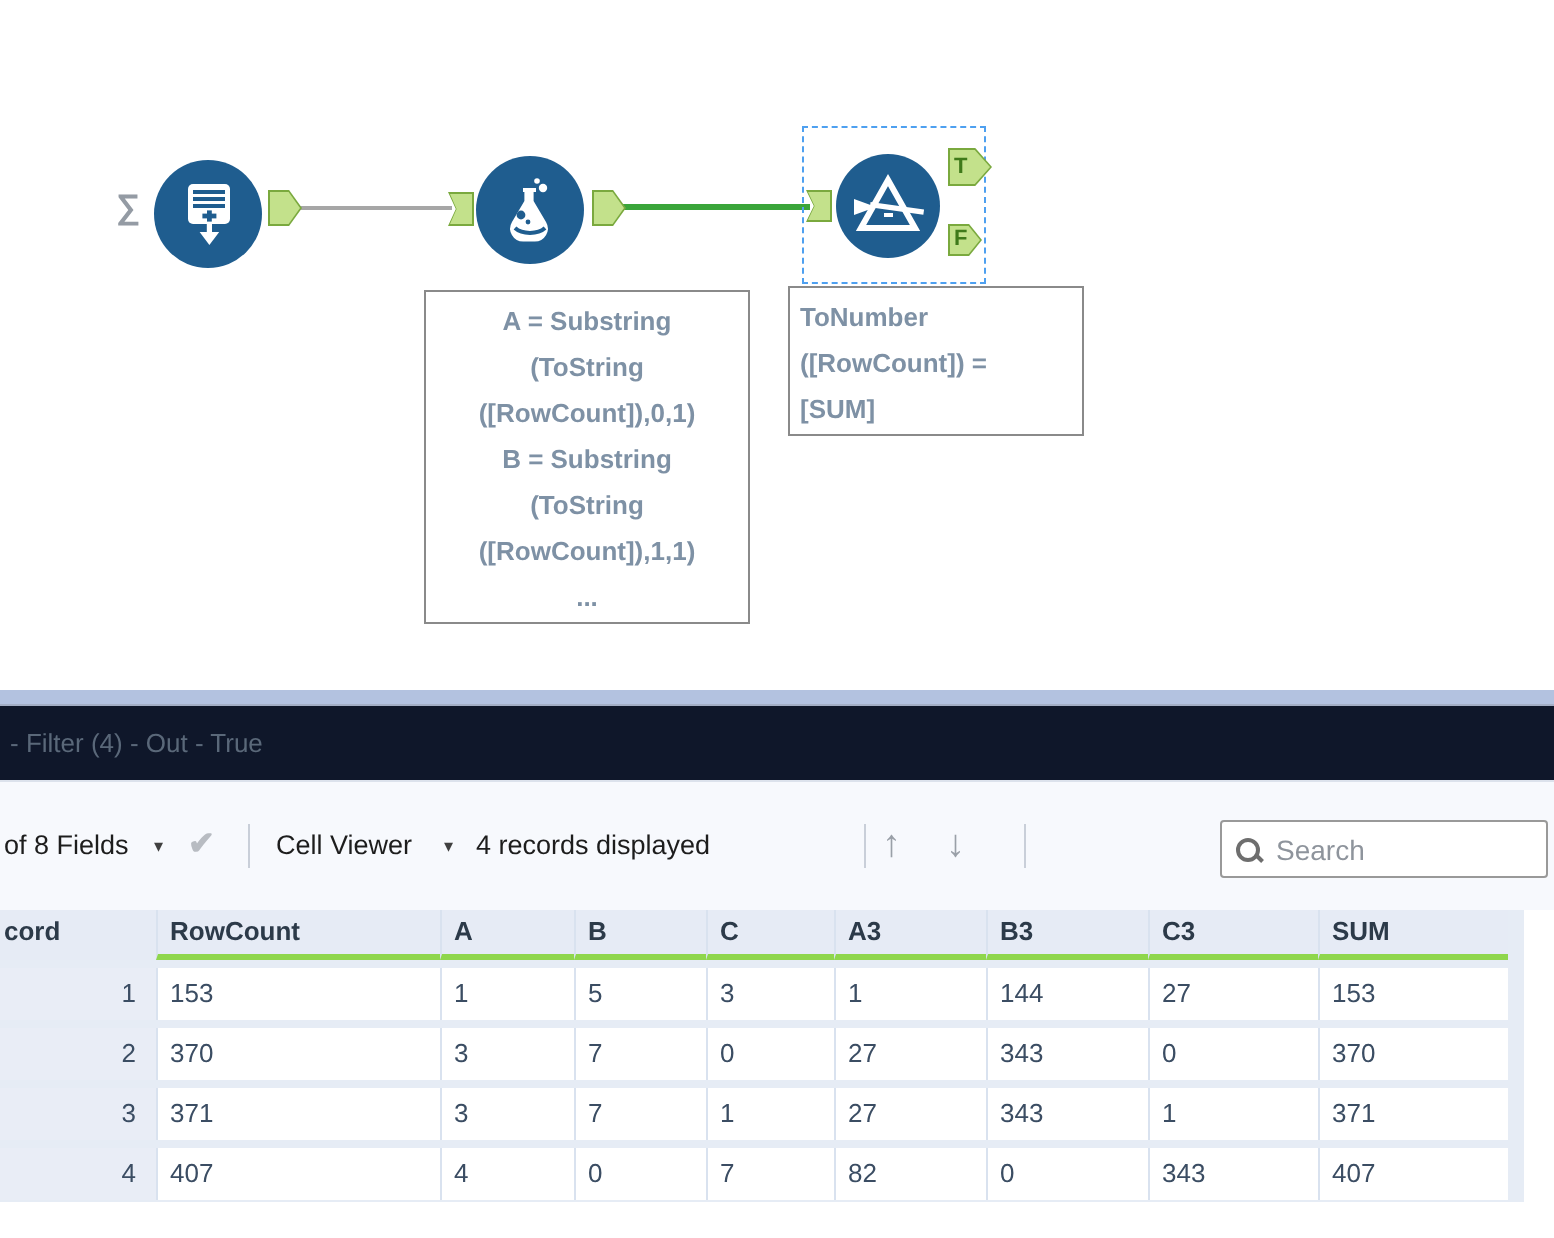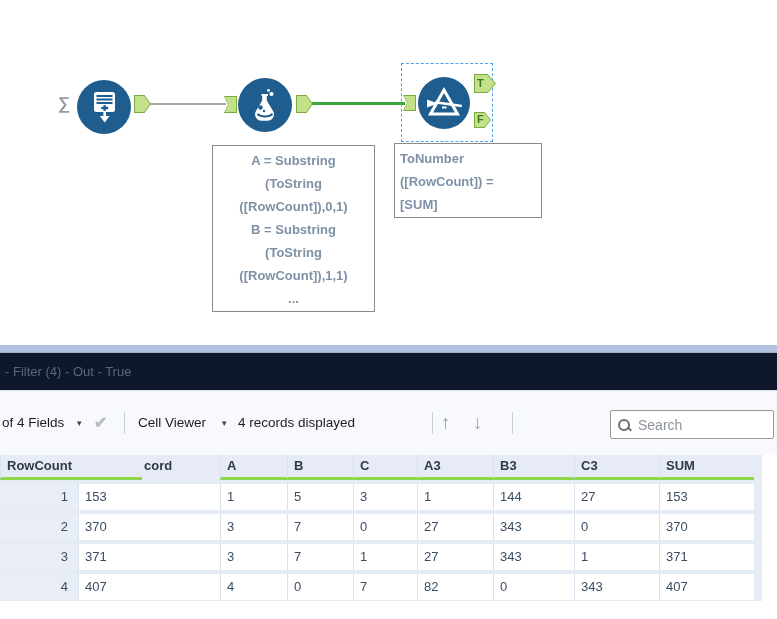--- a/index.html
+++ b/index.html
@@ -147,41 +147,41 @@
 [SUM]</div>
 </div>
 
 <div id="splitter"></div>
 
 <div id="rheader">
   <span class="title">- Filter (4) - Out - True</span>
 </div>
 
 <div id="rtoolbar">
-  <span class="tb" style="left:2px;">of 4 Fields</span>
+  <span class="tb" style="left:2px;">of 8 Fields</span>
   <span class="tb caret" style="left:77px;">▾</span>
   <span class="tb gcheck" style="left:94px;">✔</span>
   <span class="tbsep" style="left:124px;"></span>
   <span class="tb" style="left:138px;">Cell Viewer</span>
   <span class="tb caret" style="left:222px;">▾</span>
   <span class="tb" style="left:238px;">4 records displayed</span>
   <span class="tbsep" style="left:432px;"></span>
   <span class="tb tbarrow" style="left:441px;">↑</span>
   <span class="tb tbarrow" style="left:473px;">↓</span>
   <span class="tbsep" style="left:512px;"></span>
   <div id="search-box">
     <span class="mag"></span>
     <input placeholder="Search" value="" style="">
   </div>
 </div>
 
 <div id="grid">
     <div class="grow hdr">
+      <div class="gcell rec" style="width: 78px;">cord</div>
       <div class="gcell vline" style="width: 142px;">RowCount</div>
-      <div class="gcell rec" style="width: 78px;">cord</div>
       <div class="gcell vline" style="width: 67px;">A</div>
       <div class="gcell vline" style="width: 66px;">B</div>
       <div class="gcell vline" style="width: 64px;">C</div>
       <div class="gcell vline" style="width: 76px;">A3</div>
       <div class="gcell vline" style="width: 81px;">B3</div>
       <div class="gcell vline" style="width: 85px;">C3</div>
       <div class="gcell vline" style="width: 95px;">SUM</div>
     </div>
     <div class="grow data">
       <div class="gcell rec" style="width: 78px;">1</div>

